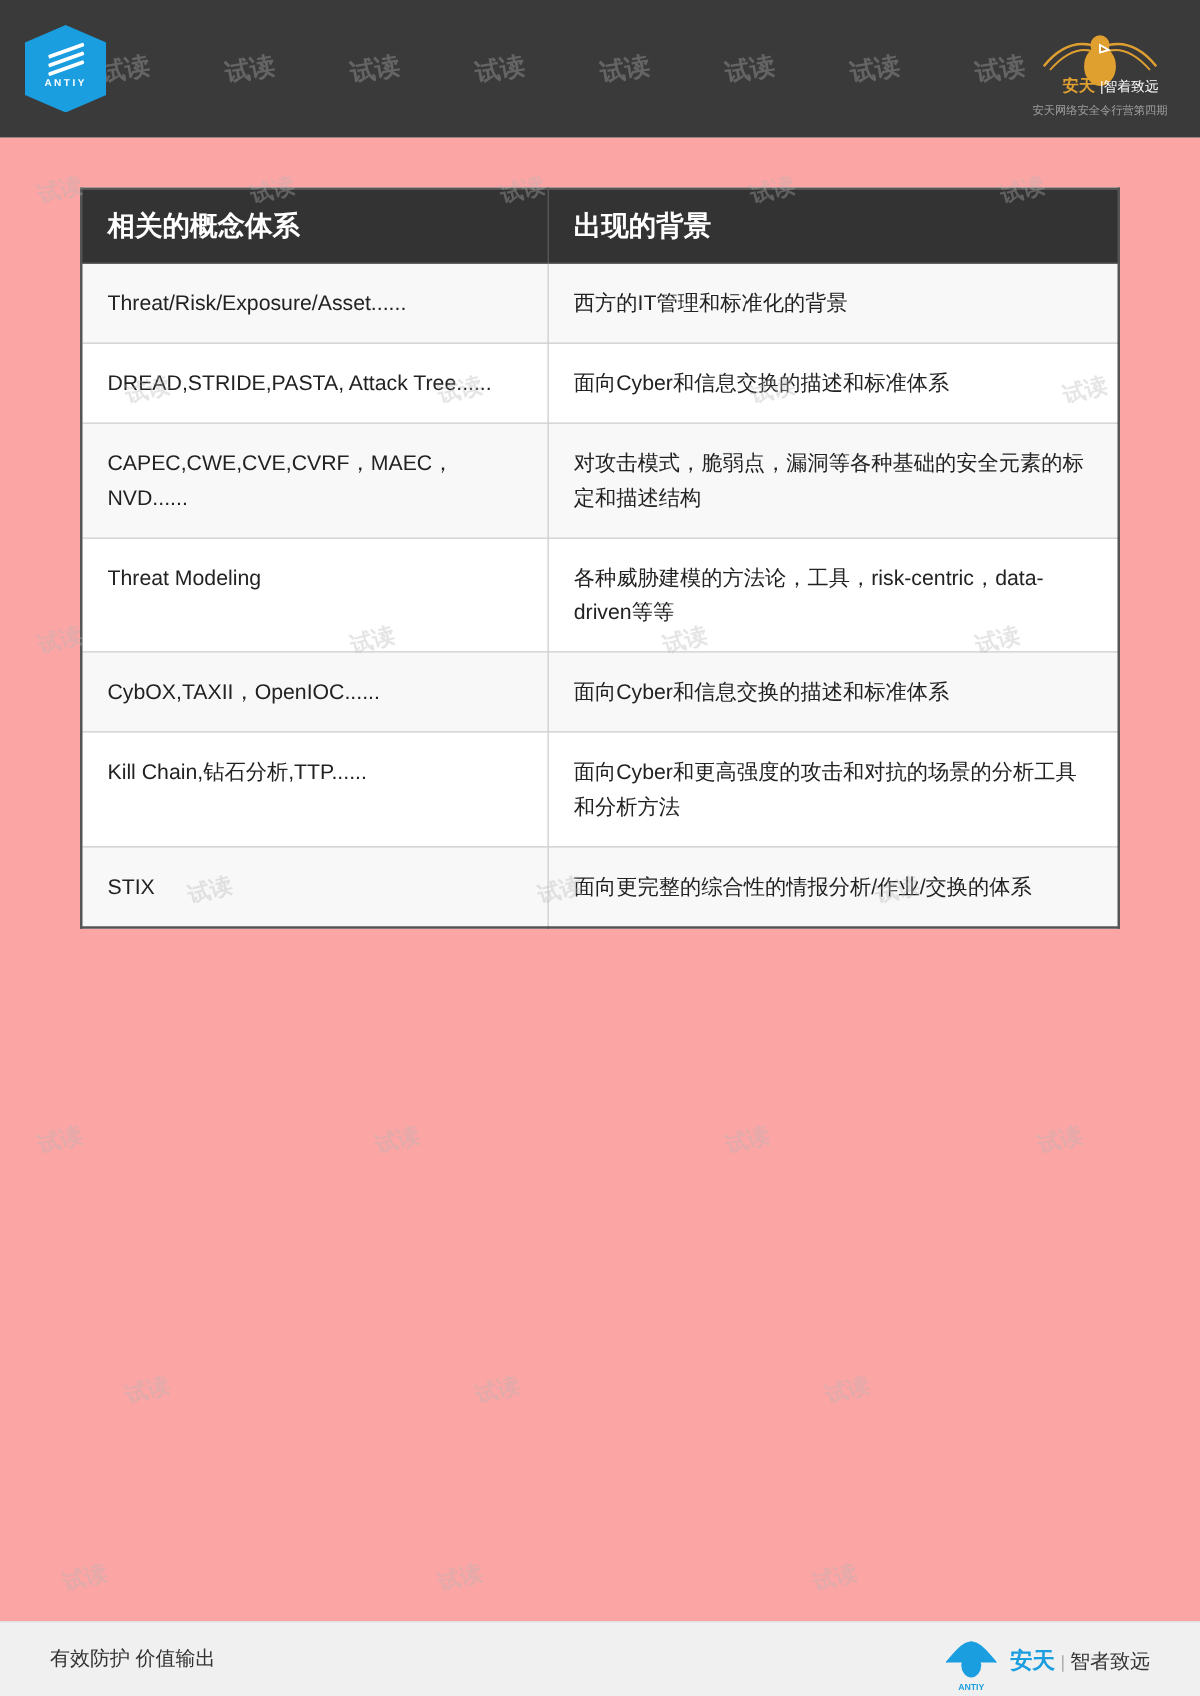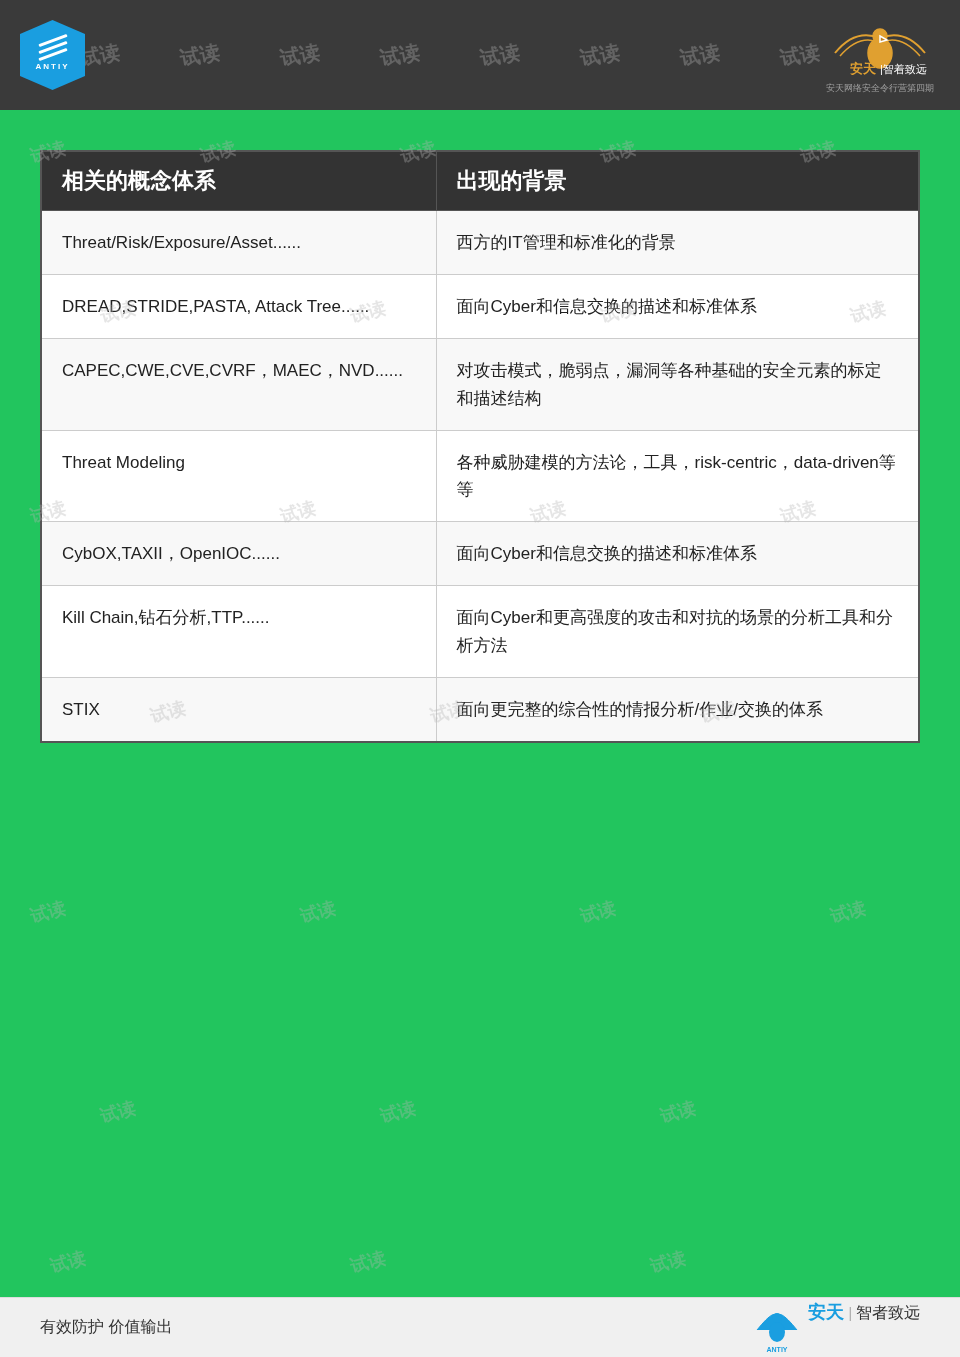--- a/index.html
+++ b/index.html
@@ -131,22 +131,22 @@
     }
 
     .right-logo-subtitle {
       color: rgba(200,200,200,0.7);
       font-size: 9px;
       margin-top: 2px;
     }
 
     
     .main-content {
-      padding: 40px 40px;
-      background: #22c55e;
+      padding: 40px 64px;
+      background: #fca5a5;
       min-height: calc(1357px - 110px - 60px);
     }
 
     
     .data-table {
       width: 100%;
       border-collapse: collapse;
       background: white;
       border: 2px solid #555;
     }
@@ -198,21 +198,21 @@
     }
 
     .footer-right {
       display: flex;
       align-items: center;
       gap: 8px;
     }
 
     .footer-logo {
       display: flex;
-      align-items: flex-start;
+      align-items: center;
       gap: 6px;
     }
 
     .footer-brand {
       font-size: 18px;
       color: #1a9ee0;
       font-weight: bold;
     }
 
     .footer-brand-sub {

